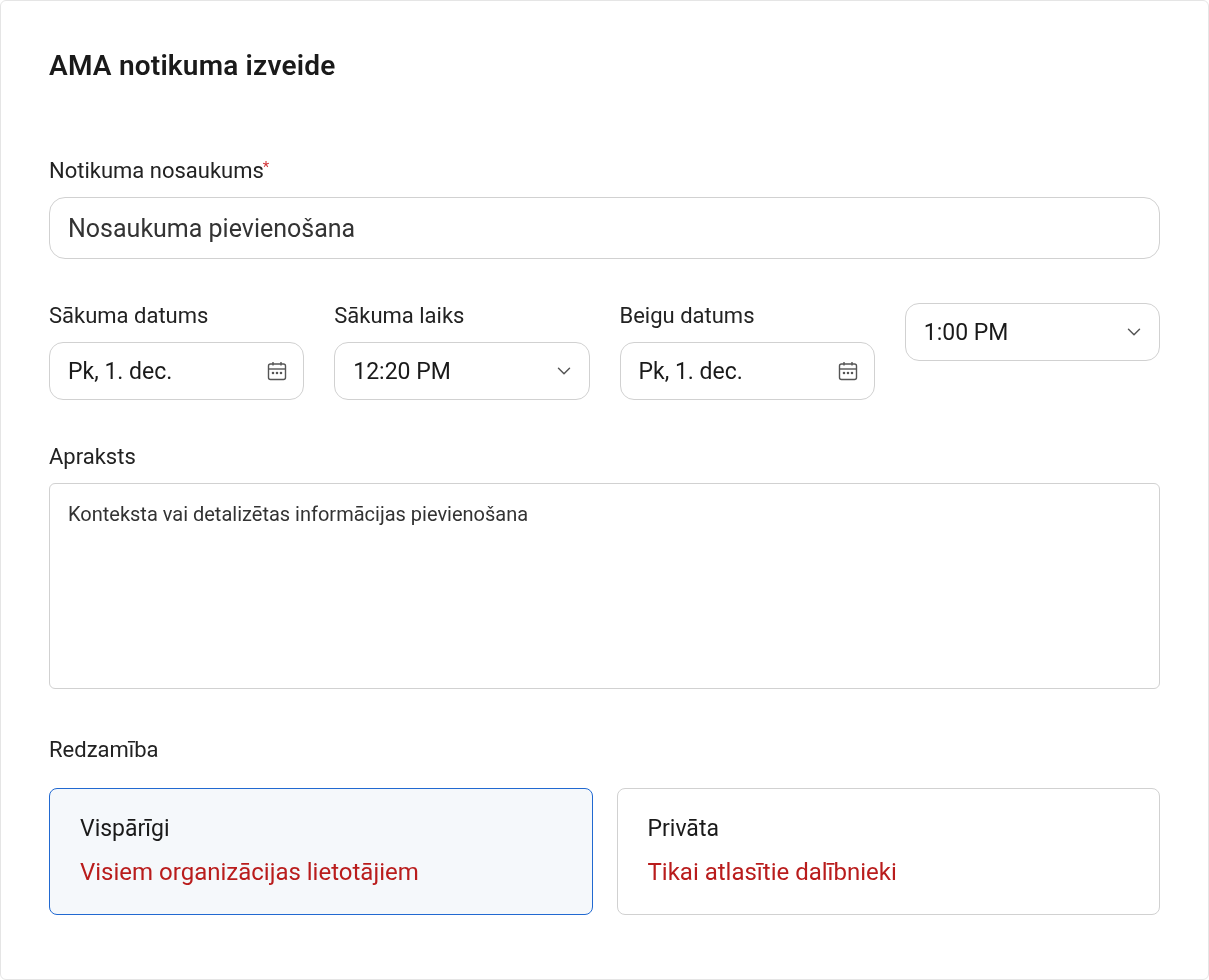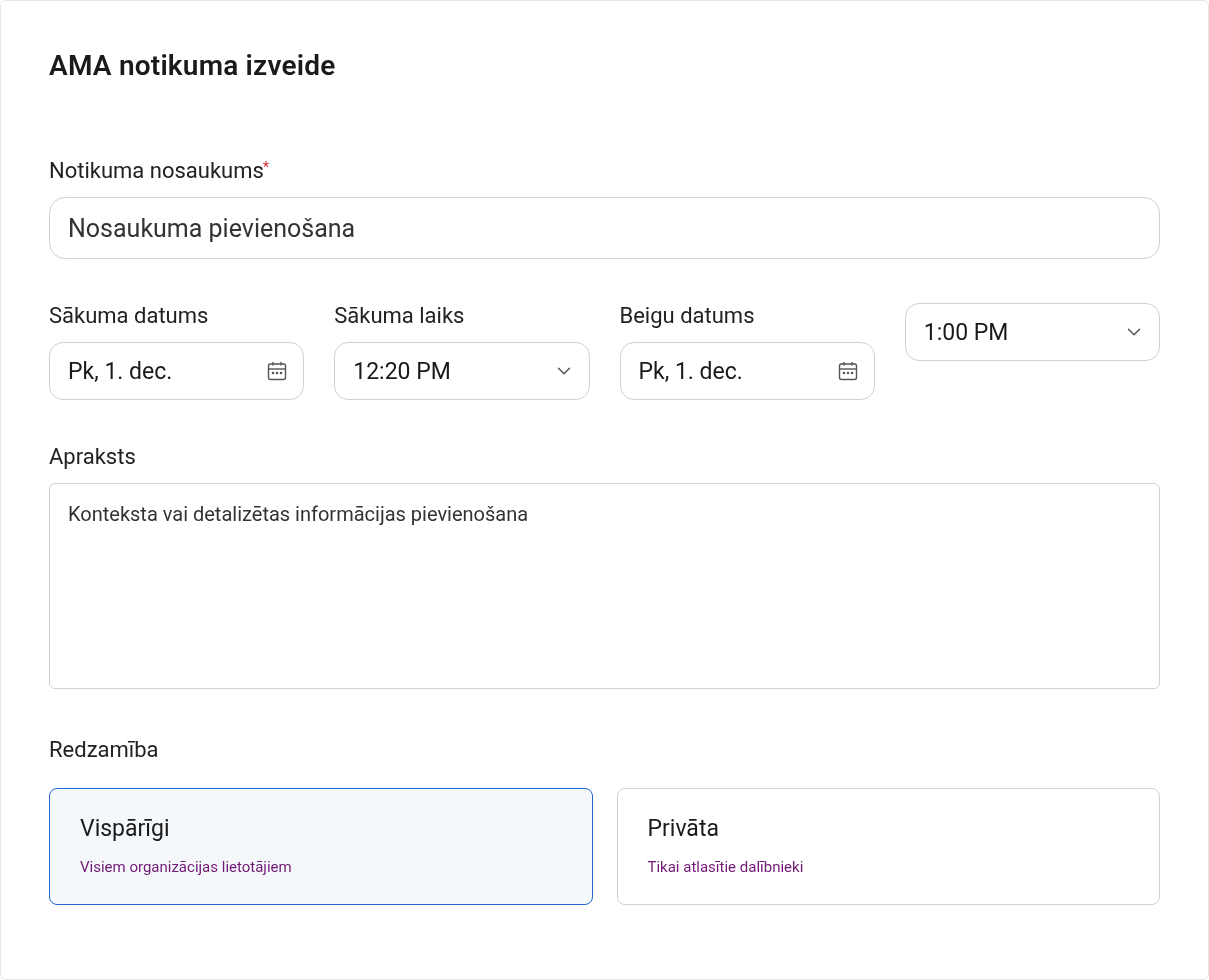--- a/index.html
+++ b/index.html
@@ -128,22 +128,22 @@
       border: 1px solid #2169d1;
       background: #f5f8fb;
     }
     .visibility-title {
       font-size: 23px;
       font-weight: 400;
       margin-bottom: 16px;
       color: #1a1a1a;
     }
     .visibility-desc {
-      font-size: 15px;
-      color: #701a75;
+      font-size: 24px;
+      color: #b91c1c;
     }
   </style>
 </head>
 <body>
 
 <div class="container">
 
   <h1 class="page-title">AMA notikuma izveide</h1>
 
   <div class="section">

